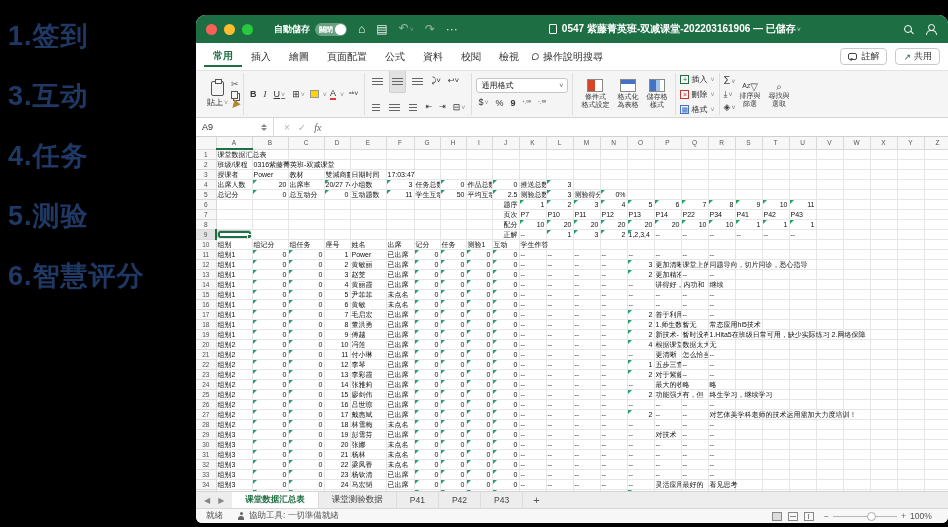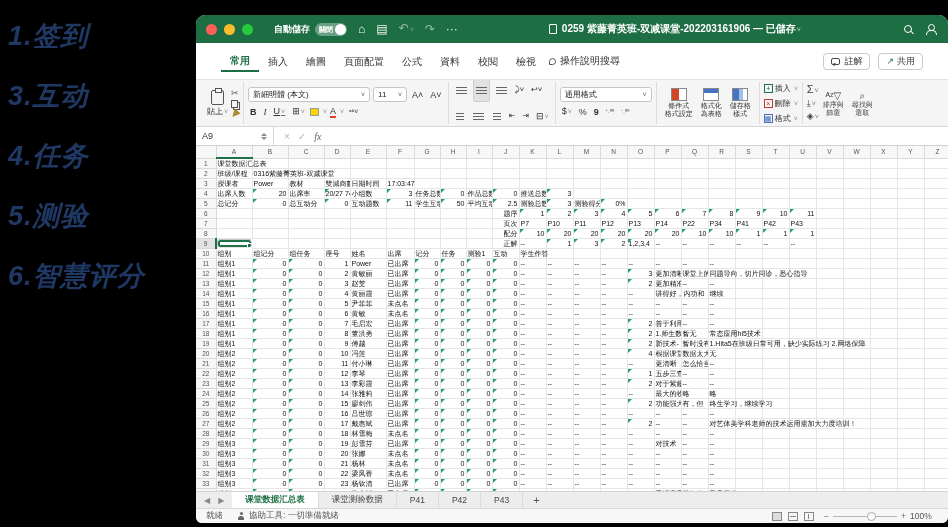--- a/index.html
+++ b/index.html
@@ -2,21 +2,21 @@
 <html><head>
 <meta charset="utf-8">
 <style>
   * { box-sizing: border-box; margin: 0; padding: 0; }
   html,body { width:948px; height:527px; background:#000; overflow:hidden;
     font-family:"Liberation Sans", sans-serif; }
 
   
   .left-panel { position:absolute; left:0; top:0; width:196px; height:527px; background:#000; padding:20px 0 0 8px; }
   .feat-item { color:#1f3864; font-size:27px; font-weight:bold; line-height:32px; margin-bottom:28px;
-    font-family:"Liberation Sans", sans-serif; letter-spacing:1px; white-space:nowrap;font-style:italic; }
+    font-family:"Liberation Sans", sans-serif; letter-spacing:1px; white-space:nowrap; }
 
   
   .win { position:absolute; left:196px; top:15px; width:752px; height:508px;
     border-radius:9px 9px 6px 6px; overflow:hidden; background:#fff; display:flex; flex-direction:column;
     box-shadow:0 0 0 1px rgba(0,0,0,.4); }
 
   
   .titlebar { height:28px; background:#1e6e43; display:flex; align-items:center; padding:0 10px; flex:none; color:#fff; }
   .tl { width:11px; height:11px; border-radius:50%; margin-right:7px; flex:none; }
   .tl.red{background:#ff5f57}.tl.yel{background:#febc2e}.tl.grn{background:#27c93f}
@@ -30,21 +30,21 @@
   .title-wrap { flex:1; display:flex; justify-content:center; align-items:center; min-width:0; }
   .doc-ic { width:8px; height:10px; border:1px solid #fff; border-radius:1px; margin-right:5px; flex:none; }
   .win-title { font-size:10px; font-weight:600; color:#fff; white-space:nowrap; overflow:hidden; }
   .mag { width:8px; height:8px; border:1.4px solid #fff; border-radius:50%; position:relative; margin-left:12px; flex:none;}
   .mag::after{ content:""; position:absolute; width:4px; height:1.4px; background:#fff; transform:rotate(45deg); right:-3px; bottom:-1px;}
   .person { width:12px; height:10px; position:relative; margin-left:14px; flex:none;}
   .person::before{ content:""; position:absolute; left:2px; top:0; width:5px; height:5px; border:1.2px solid #fff; border-radius:50%; }
   .person::after{ content:""; position:absolute; left:0; bottom:-1px; width:9px; height:4px; border:1.2px solid #fff; border-bottom:none; border-radius:5px 5px 0 0; }
 
   
-  .menurow { height:37px; background:#fff; border-bottom:1px solid #e2e2e2; display:flex; align-items:center; padding:0 25px; flex:none; }
+  .menurow { height:28px; background:#fff; border-bottom:1px solid #e2e2e2; display:flex; align-items:center; padding:0 8px; flex:none; }
   .mtab { font-size:10px; color:#333; padding:0 9px; line-height:19px; cursor:default; white-space:nowrap; }
   .mtab.active { color:#1e6e43; font-weight:bold; border-bottom:2px solid #1e6e43; }
   .searchtab { display:flex; align-items:center; font-size:10px; color:#333; margin-left:4px; }
   .bulb { width:7px; height:7px; border:1.2px solid #555; border-radius:50% 50% 50% 0; margin-right:4px; }
   .mr-btn { border:1px solid #c9c9c9; border-radius:4px; font-size:9px; color:#333; padding:1px 7px; margin-left:8px; display:flex; align-items:center; white-space:nowrap;}
   .bubble { width:9px; height:7px; border:1.1px solid #444; border-radius:2px; margin-right:4px; position:relative;}
   .bubble::after{content:""; position:absolute; left:1px; bottom:-3px; border:2px solid transparent; border-top-color:#444; border-left-color:#444; transform:scale(.7);}
   .share-ar { font-size:9px; margin-right:3px; color:#1e6e43; }
   .spacer { flex:1; }
 
@@ -152,21 +152,21 @@
         <span class="knob"></span>
       </span>
     </span>
     <span class="tb-ic">⌂</span>
     <span class="tb-ic">▤</span>
     <span class="tb-ic dim">↶<span class="dd-s">˅</span></span>
     <span class="tb-ic dim">↷</span>
     <span class="tb-ic">···</span>
     <span class="title-wrap">
       <span class="doc-ic"></span>
-      <span class="win-title">0259 紫藤菁英班-双减课堂-202203161906 — 已儲存</span>
+      <span class="win-title">0547 紫藤菁英班-双减课堂-202203161906 — 已儲存</span>
       <span class="dd-s">˅</span>
     </span>
     <span class="mag"></span>
     <span class="person"></span>
   </div>
 
   <div class="menurow" id="menuRow">
 
     <span class="mtab active">常用</span>
       <span class="mtab">插入</span>
@@ -199,32 +199,20 @@
       </div>
       <div class="col">
         <span class="mi">✂</span>
         <span class="ic-copy"></span>
         <span class="ic-brush"></span>
       </div>
     </div>
 
     <div class="rgroup">
       <div class="col">
-        <div class="rrow">
-          <div class="sel w120">
-            <span>新細明體 (本文)</span>
-              <span class="dd">˅</span>
-          </div>
-          <div class="sel w34">
-            <span>11</span>
-              <span class="dd">˅</span>
-          </div>
-          <span class="tbtn">A˄</span>
-          <span class="tbtn">A˅</span>
-        </div>
         <div class="rrow">
           <span class="tbtn"><b>B</b></span>
           <span class="tbtn"><i>I</i></span>
           <span class="tbtn u"><span>U</span><span class="dd-s" style="color:#666">˅</span></span>
           <span class="tbtn">⊞<span class="dd-s" style="color:#666">˅</span></span>
           <span class="fillc"></span>
             <span class="dd-s" style="color:#666">˅</span>
           <span class="fontc">A</span>
             <span class="dd-s" style="color:#666">˅</span>
           <span class="tbtn" style="font-size:7px">ᵃᵇ˅</span>

